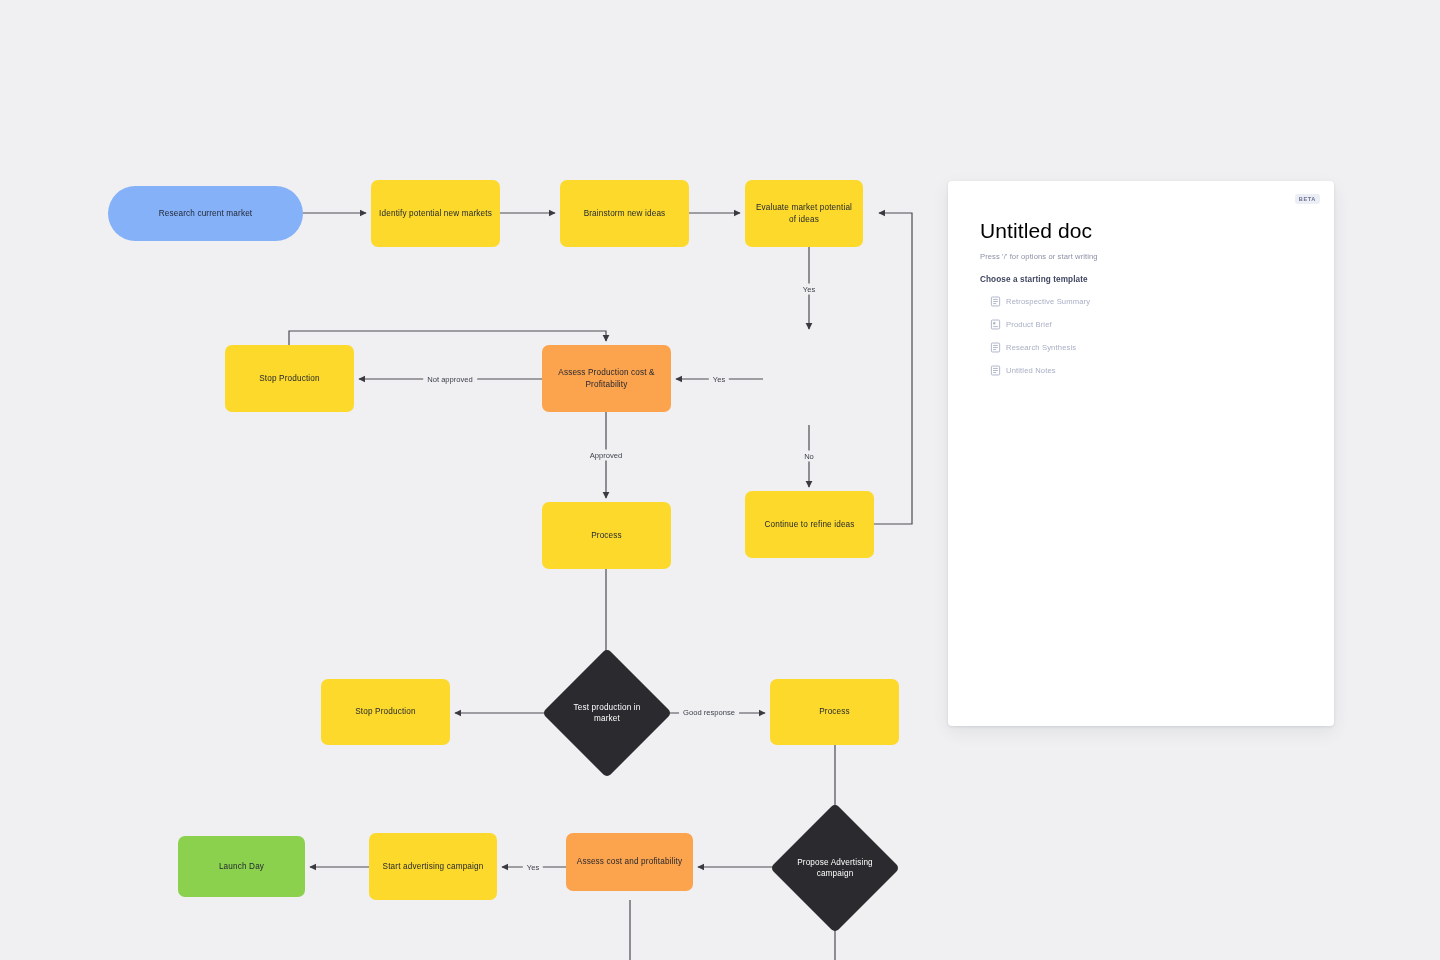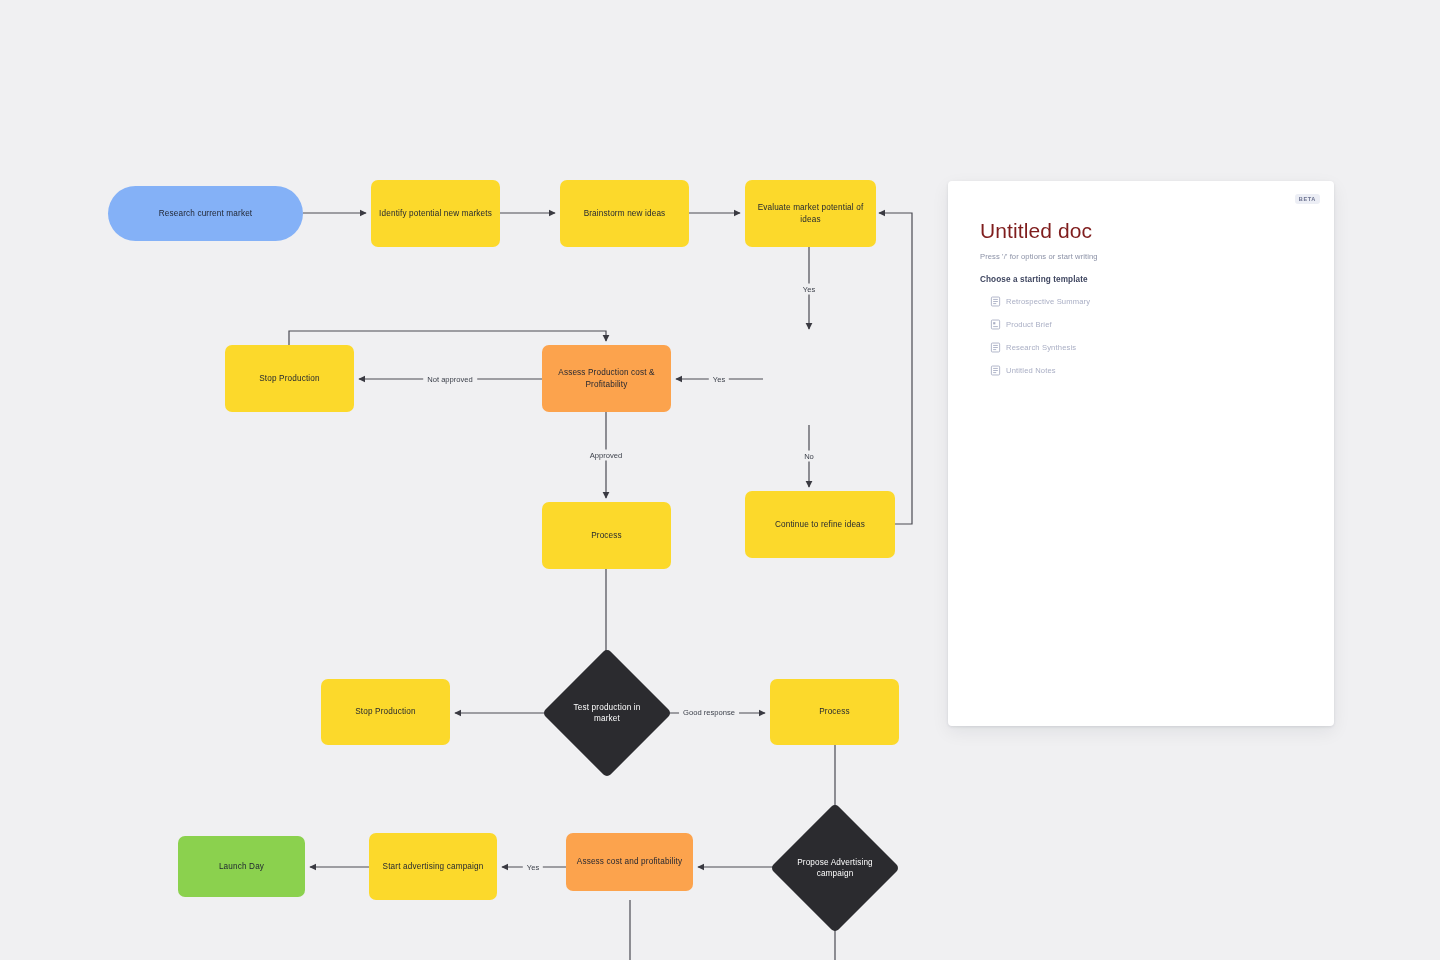--- a/index.html
+++ b/index.html
@@ -84,21 +84,21 @@
     letter-spacing: .6px;
     color: #6b7290;
     background: #eceef5;
     border-radius: 3px;
     padding: 2px 4px;
   }
   #doc-title {
     margin: 28px 0 0 0;
     font-size: 21px;
     font-weight: 400;
-    color: #7f1d1d;
+    color: #000000;
     letter-spacing: .1px;
   }
   #doc-hint {
     margin: 9px 0 0 0;
     font-size: 7.6px;
     color: #8b91a6;
     letter-spacing: .1px;
   }
   #tpl-heading {
     margin: 14px 0 0 0;
@@ -183,32 +183,32 @@
 
   <div class="node pill" style="left:108px;top:186px;width:195px;height:55px;background:#84b1f7;">
     <span>Research current market</span>
   </div>
   <div class="node rect" style="left:371px;top:180px;width:129px;height:67px;background:#fcd92b;">
     <span>Identify potential new markets</span>
   </div>
   <div class="node rect" style="left:560px;top:180px;width:129px;height:67px;background:#fcd92b;">
     <span>Brainstorm new ideas</span>
   </div>
-  <div class="node rect" style="left:745px;top:180px;width:131px;height:67px;background:#fcd92b;">
+  <div class="node rect" style="left:745px;top:180px;width:118px;height:67px;background:#fcd92b;">
     <span>Evaluate market potential of ideas</span>
   </div>
 
   <div class="node rect" style="left:542px;top:345px;width:129px;height:67px;background:#fca34d;">
     <span>Assess Production cost &amp; Profitability</span>
   </div>
   <div class="node rect" style="left:225px;top:345px;width:129px;height:67px;background:#fcd92b;">
     <span>Stop Production</span>
   </div>
 
-  <div class="node rect" style="left:745px;top:491px;width:150px;height:67px;background:#fcd92b;">
+  <div class="node rect" style="left:745px;top:491px;width:129px;height:67px;background:#fcd92b;">
     <span>Continue to refine ideas</span>
   </div>
   <div class="node rect" style="left:542px;top:502px;width:129px;height:67px;background:#fcd92b;">
     <span>Process</span>
   </div>
 
   <div class="node diamond" style="left:561px;top:667px;width:92px;height:92px;">
     <span class="diamond-shape"></span>
     <span class="diamond-label">Test production in market</span>
   </div>

